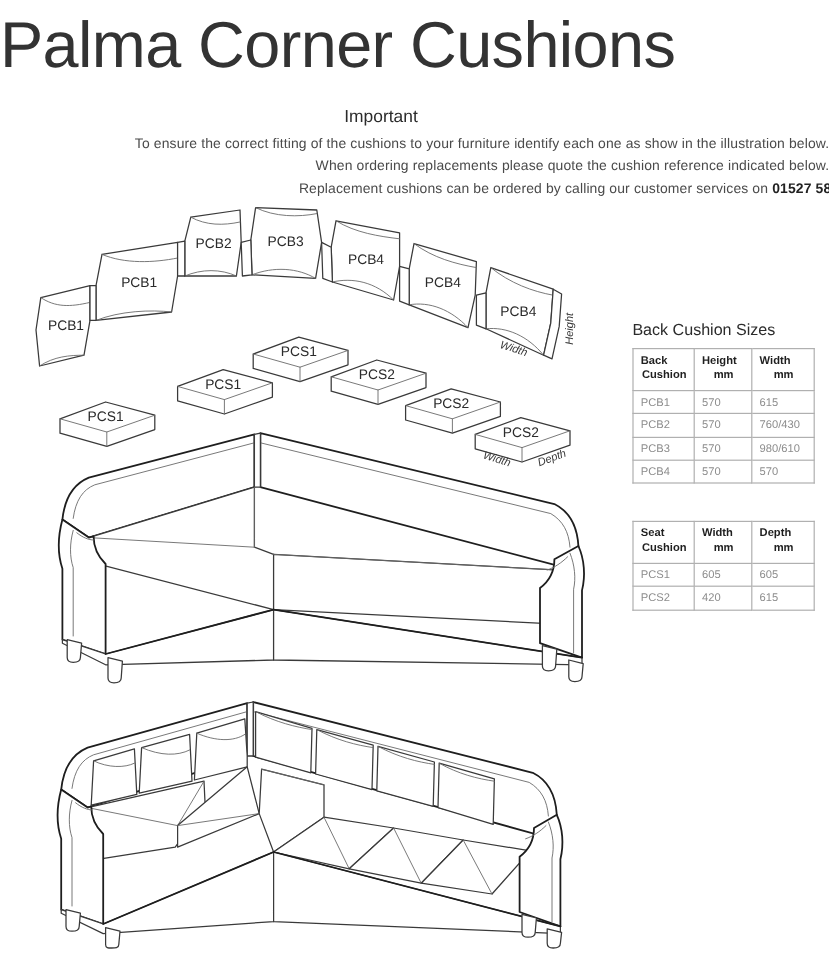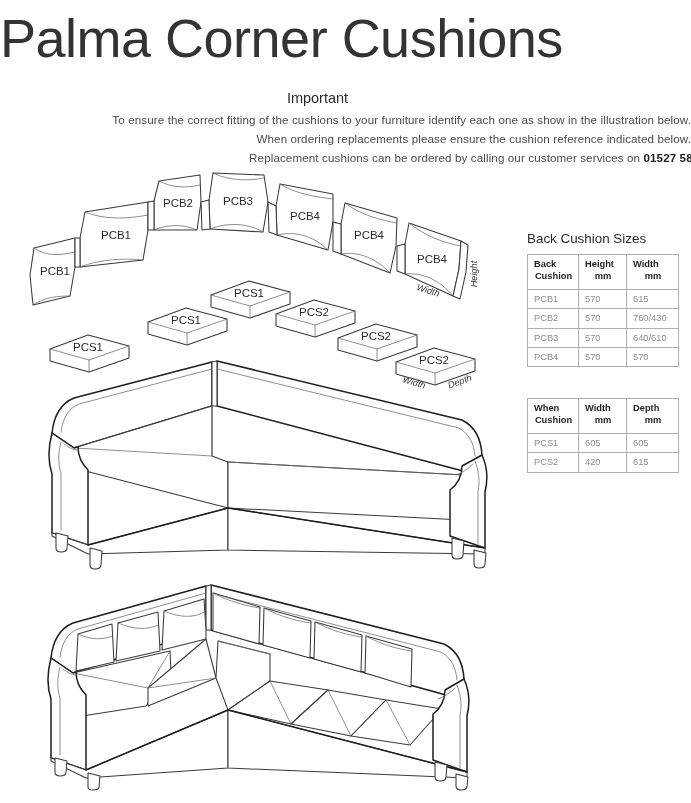--- a/index.html
+++ b/index.html
@@ -116,21 +116,21 @@
   .dim-label {
     font-family: "Liberation Sans", "DejaVu Sans", sans-serif;
     font-size: 9.2px;
     font-style: italic;
     fill: #3a3a3a;
     text-anchor: middle;
     dominant-baseline: middle;
   }
 
   
-  .table-block { position: absolute; width: 152px; }
+  .table-block { position: absolute; width: 152px; margin-top: 36px; }
   #back-cushion-table-block { left: 527px; top: 231px; }
   #seat-cushion-table-block { left: 527px; top: 398px; }
   .table-caption {
     font-size: 13.4px;
     font-weight: 400;
     color: #2b2b2b;
     margin: 0 0 8px 0;
     white-space: nowrap;
   }
   table.size-table {
@@ -164,21 +164,21 @@
   .th-l2 { display: block; text-align: center; }
 </style>
 </head>
 <body>
 
 <div id="page-title">Palma Corner Cushions</div>
 
 <div id="important-heading">Important</div>
 
 <div class="notice-line" id="notice-line-1">To ensure the correct fitting of the cushions to your furniture identify each one as show in the illustration below.</div>
-<div class="notice-line" id="notice-line-2">When ordering replacements please ensure the cushion reference indicated below.</div>
+<div class="notice-line" id="notice-line-2">When ordering replacements please quote the cushion reference indicated below.</div>
 <div class="notice-line" id="notice-line-3"><span>Replacement cushions can be ordered by calling our customer services on </span><span id="phone-number">01527 588995</span></div>
 
 <div id="exploded-diagram">
   <svg viewBox="0 0 490 225" preserveAspectRatio="none" aria-hidden="true">
 
     <g>
       <path class="ln" d="M2 103 L6 76 L47 66 L47 95 L42 124 L5 133 Z"></path>
       <path class="ln-thin" d="M6 76 C18 84 30 84 47 80"></path>
       <path class="ln-thin" d="M5 133 C17 125 30 124 42 124"></path>
       <text class="cushion-label" x="27" y="100">PCB1</text>
@@ -412,42 +412,42 @@
         <td>615</td>
       </tr>
       <tr>
         <td>PCB2</td>
         <td>570</td>
         <td>760/430</td>
       </tr>
       <tr>
         <td>PCB3</td>
         <td>570</td>
-        <td>640/610</td>
+        <td>980/610</td>
       </tr>
       <tr>
         <td>PCB4</td>
         <td>570</td>
         <td>570</td>
       </tr>
     </tbody>
   </table>
 </div>
 
 <div class="table-block" id="seat-cushion-table-block">
   <table class="size-table">
     <colgroup>
         <col class="c1">
         <col class="c2">
         <col class="c3">
       </colgroup>
     <thead>
       <tr>
         <th>
-          <span>When</span>
+          <span>Seat</span>
           <span class="th-l2">Cushion</span>
         </th>
         <th>
           <span>Width</span>
           <span class="th-l2">mm</span>
         </th>
         <th>
           <span>Depth</span>
           <span class="th-l2">mm</span>
         </th>

